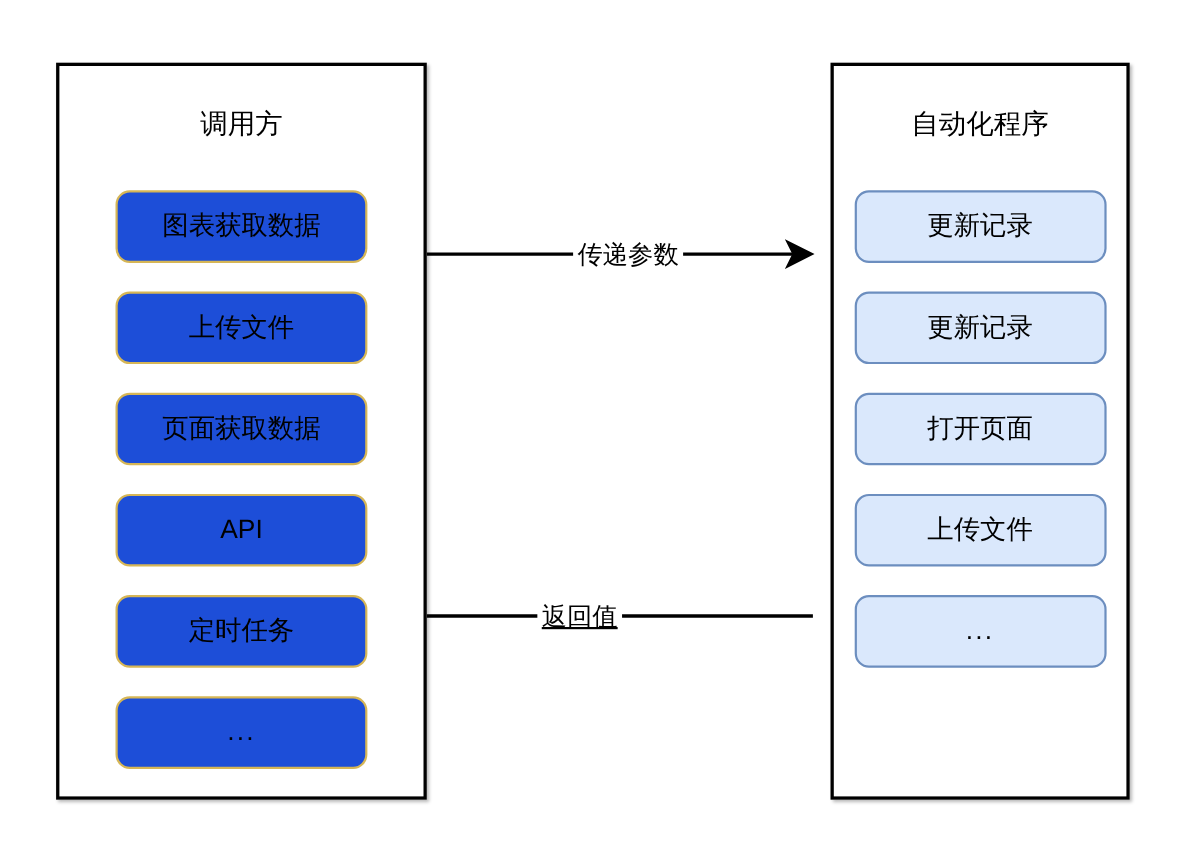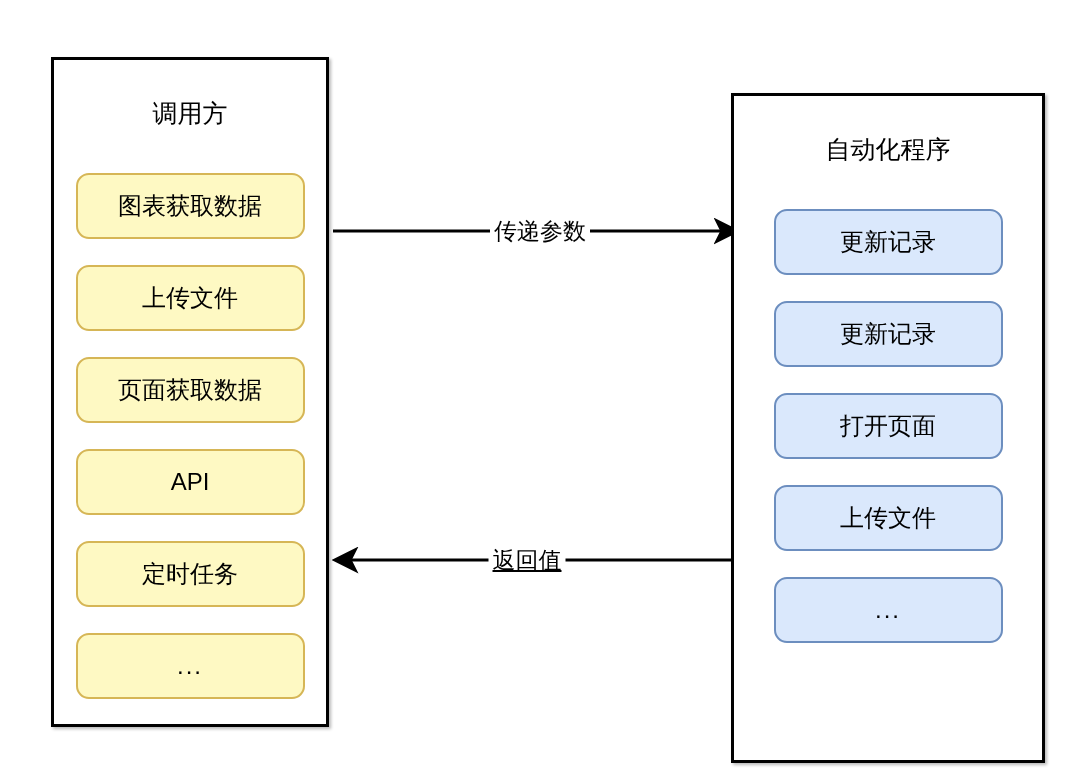--- a/index.html
+++ b/index.html
@@ -19,22 +19,22 @@
   }
 
   
   .container {
     position: absolute;
     box-sizing: border-box;
     background: #ffffff;
     border: 3px solid #000000;
     box-shadow: 2px 2px 3px rgba(0,0,0,0.28);
   }
-  #caller-container  { left: 51px;  top: 57px; width: 278px; height: 670px; }
-  #automation-container { left: 731px; top: 57px; width: 314px; height: 670px; margin-top: 36px; }
+  #caller-container  { left: 51px;  top: 57px; width: 337px; height: 670px; }
+  #automation-container { left: 755px; top: 57px; width: 272px; height: 670px; }
 
   .container-title {
     position: absolute;
     left: 0;
     right: 0;
     top: 38px;
     text-align: center;
     font-size: 25px;
     line-height: 30px;
     color: #000000;
@@ -58,21 +58,21 @@
     border-width: 2px;
     border-style: solid;
     display: flex;
     align-items: center;
     justify-content: center;
     font-size: 24px;
     line-height: 28px;
     color: #000000;
     white-space: nowrap;
   }
-  .item-box.yellow { background: #fef9c3; border-color: #d6b656; }
+  .item-box.yellow { background: #1d4ed8; border-color: #d6b656; }
   .item-box.blue   { background: #dae8fc; border-color: #6c8ebf; }
   .item-box.ellipsis { letter-spacing: 2px; }
 
   
   .connector {
     position: absolute;
     left: 0;
     top: 0;
     width: 1090px;
     height: 782px;
@@ -81,21 +81,21 @@
   .edge-label {
     position: absolute;
     font-size: 23px;
     line-height: 26px;
     color: #000000;
     background: #ffffff;
     padding: 0 4px;
     white-space: nowrap;
     transform: translate(-50%, -50%);
   }
-  #label-request  { left: 540px; top: 231px; }
+  #label-request  { left: 571px; top: 231px; }
   #label-response { left: 527px; top: 560px; text-decoration: underline; }
 </style>
 </head>
 <body>
 
 <div id="canvas">
 
   <svg class="connector" viewBox="0 0 1090 782" xmlns="http://www.w3.org/2000/svg">
     <defs>
       <marker id="arrow-right" viewBox="0 0 12 12" refX="10" refY="6" markerWidth="9" markerHeight="9" orient="auto-start-reverse">

